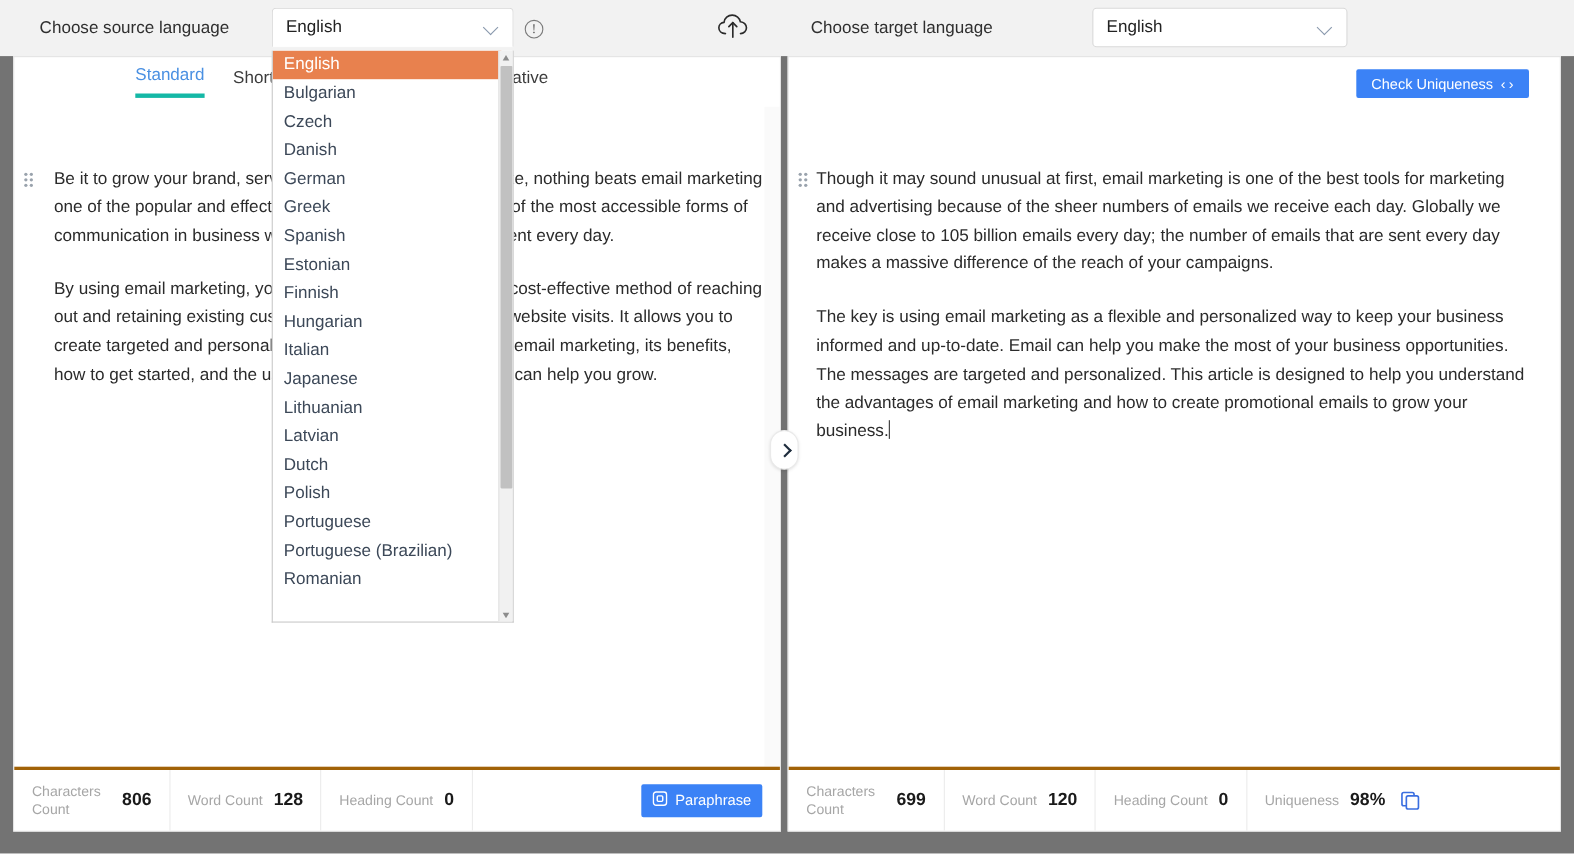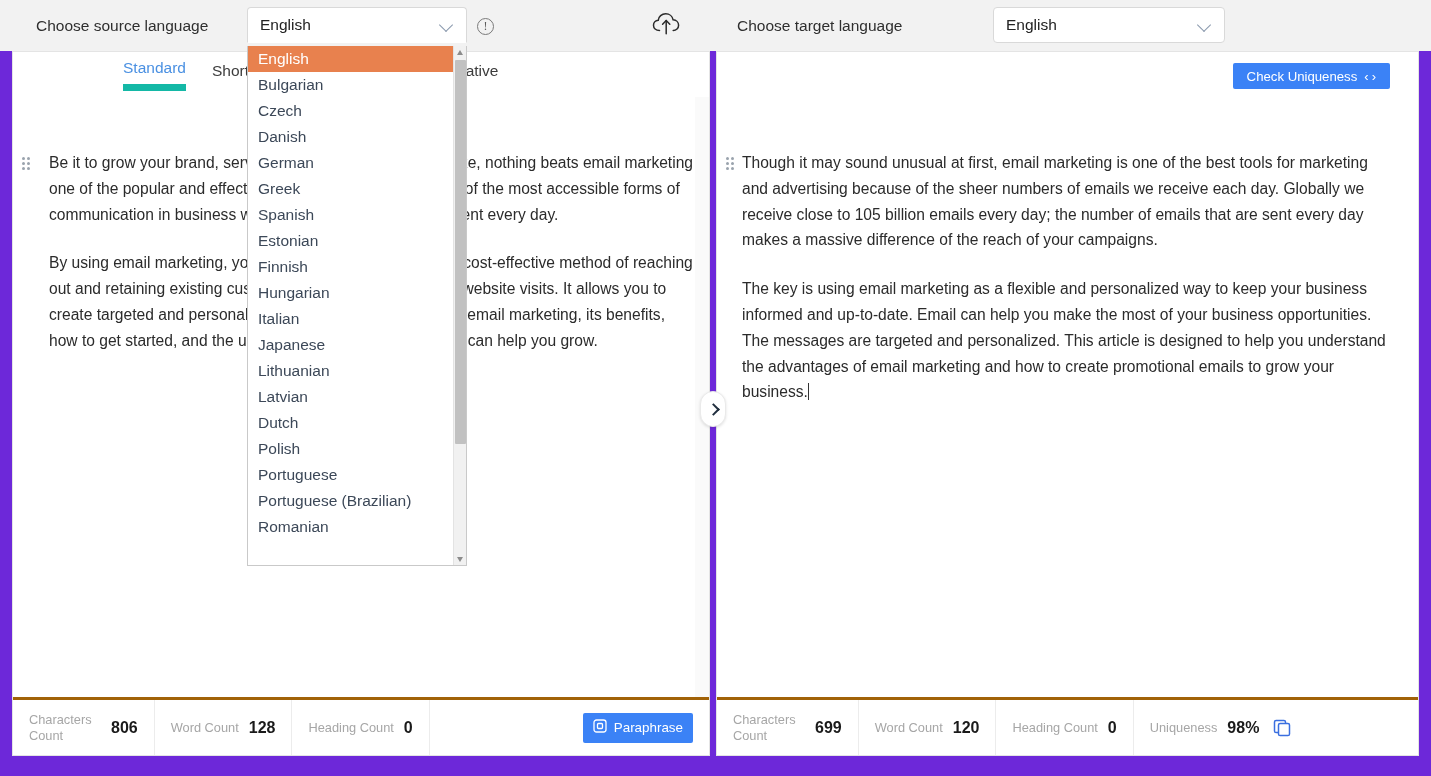--- a/index.html
+++ b/index.html
@@ -7,21 +7,21 @@
   html, body {
     margin: 0; padding: 0;
     width: 1431px; height: 776px;
     background: #f2f2f2;
     font-family: "Liberation Sans", sans-serif;
     overflow: hidden;
   }
   .app {
     position: relative;
     width: 1431px; height: 776px;
-    background: #6d28d9;
+    background: #737373;
   }
 
   
   .topbar {
     position: absolute; left: 0; top: 0;
     width: 1431px; height: 51px;
     background: #f2f2f2;
   }
   .lang-label {
     position: absolute;
@@ -174,21 +174,21 @@
   .tab {
     font-size: 15.5px;
     color: #3c3c3c;
     margin-right: 26px;
     padding-bottom: 7px;
     cursor: pointer;
     white-space: nowrap;
   }
   .tab.active {
     color: #4a90e2;
-    border-bottom: 7px solid #14b8a6;
+    border-bottom: 4px solid #14b8a6;
   }
 
   .drag-handle {
     position: absolute;
     width: 10px; height: 16px;
     cursor: grab;
     top: 105px;
   }
   #left-drag { left: 9px; }
   #right-drag { left: 9px; }

